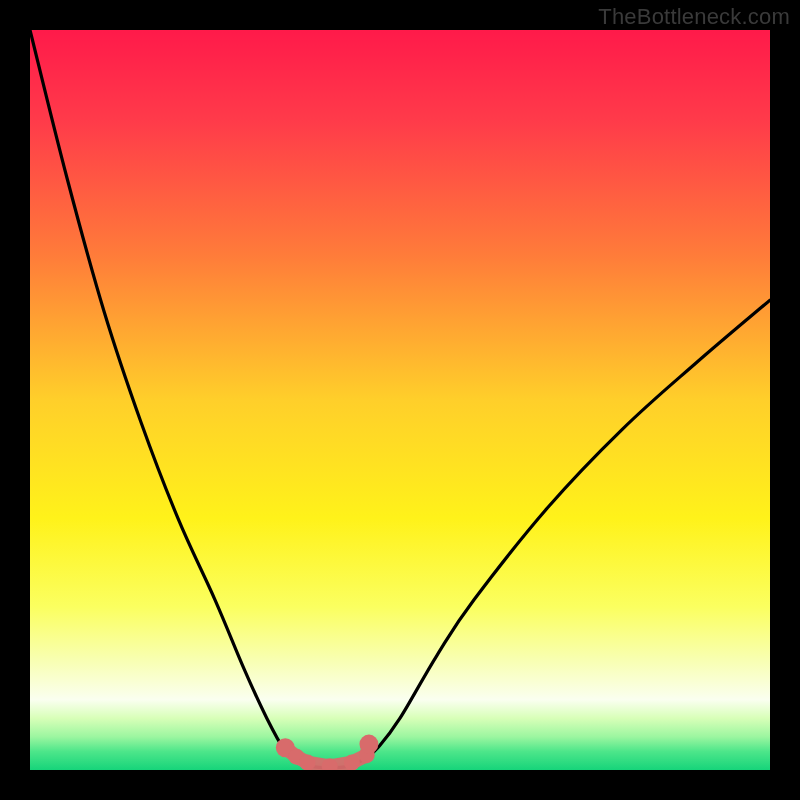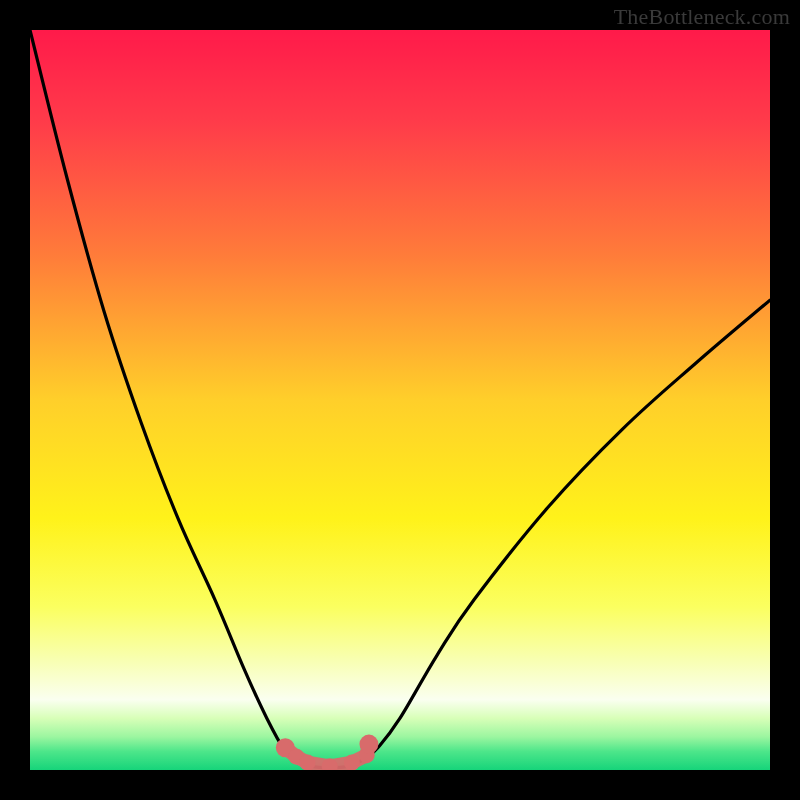--- a/index.html
+++ b/index.html
@@ -7,21 +7,21 @@
   .frame {
     position: relative;
     width: 800px;
     height: 800px;
     background: #000;
   }
   .watermark {
     position: absolute;
     top: 4px;
     right: 10px;
-    font-family: Liberation Serif, serif;
+    font-family: Liberation Sans, sans-serif;
     font-size: 22px;
     color: #3a3a3a;
     letter-spacing: 0.2px;
     font-weight: 500;
     z-index: 5;
   }
   .plot {
     position: absolute;
     left: 30px;
     top: 30px;

